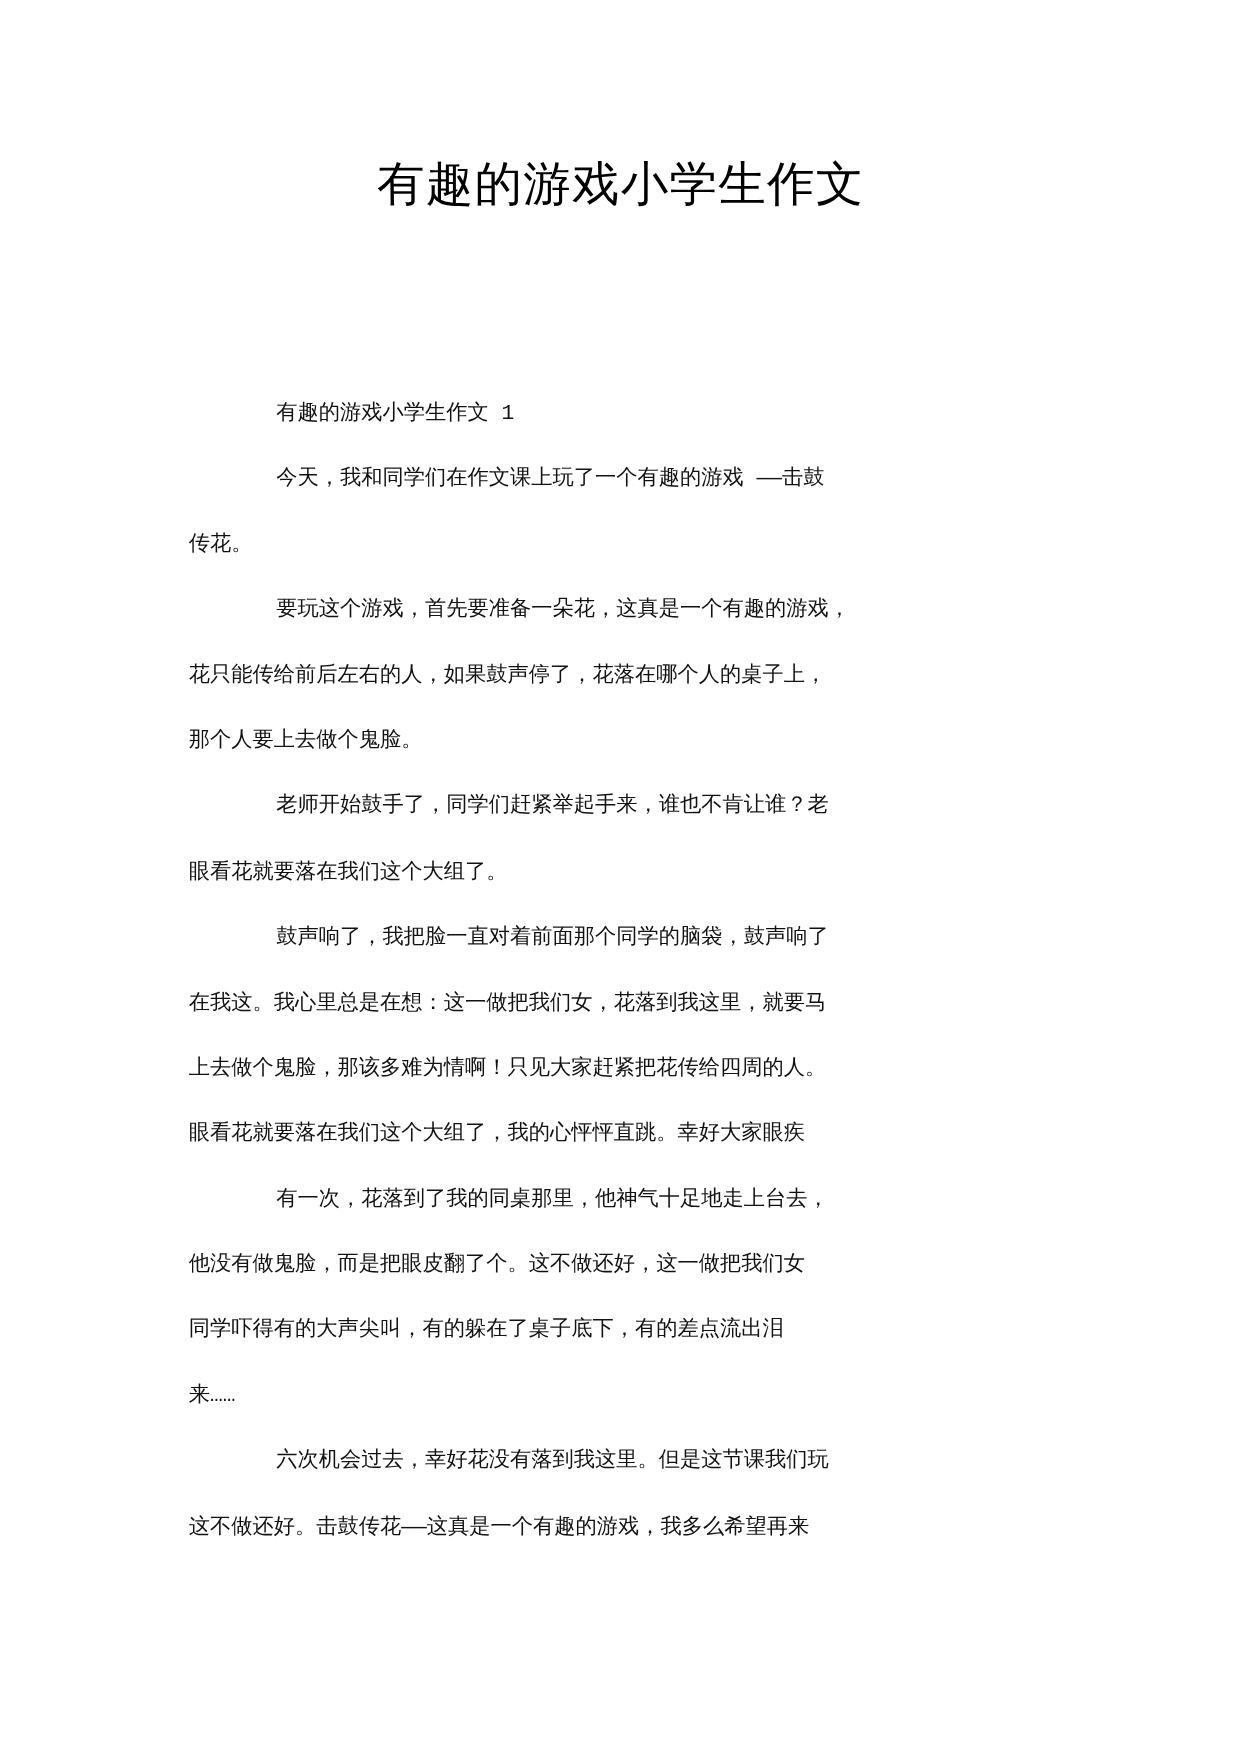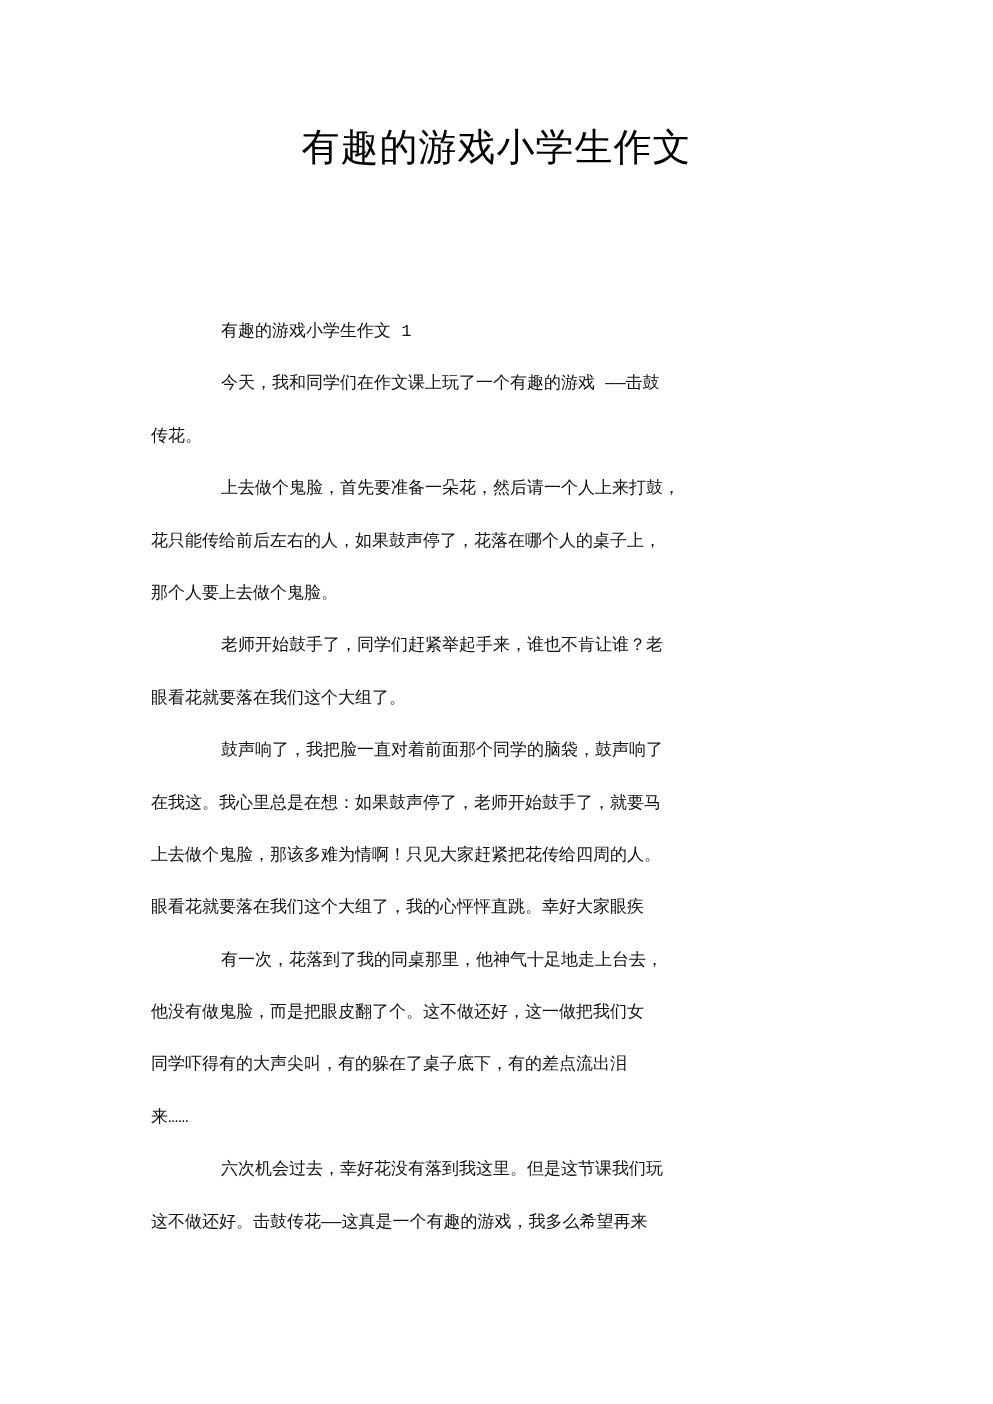--- a/index.html
+++ b/index.html
@@ -17,27 +17,27 @@
 </style>
 </head>
 <body>
 
 <div class="title">有趣的游戏小学生作文</div>
 
 <div class="body">
   <div class="line indent">有趣的游戏小学生作文 1</div>
   <div class="line indent">今天，我和同学们在作文课上玩了一个有趣的游戏 ——击鼓</div>
   <div class="line">传花。</div>
-  <div class="line indent">上去做个鬼脸，首先要准备一朵花，然后请一个人上来打鼓，</div>
+  <div class="line indent">要玩这个游戏，首先要准备一朵花，这真是一个有趣的游戏，</div>
   <div class="line">花只能传给前后左右的人，如果鼓声停了，花落在哪个人的桌子上，</div>
   <div class="line">那个人要上去做个鬼脸。</div>
   <div class="line indent">老师开始鼓手了，同学们赶紧举起手来，谁也不肯让谁？老</div>
   <div class="line">眼看花就要落在我们这个大组了。</div>
   <div class="line indent">鼓声响了，我把脸一直对着前面那个同学的脑袋，鼓声响了</div>
-  <div class="line">在我这。我心里总是在想：如果鼓声停了，老师开始鼓手了，就要马</div>
+  <div class="line">在我这。我心里总是在想：这一做把我们女，花落到我这里，就要马</div>
   <div class="line">上去做个鬼脸，那该多难为情啊！只见大家赶紧把花传给四周的人。</div>
   <div class="line">眼看花就要落在我们这个大组了，我的心怦怦直跳。幸好大家眼疾</div>
   <div class="line indent">有一次，花落到了我的同桌那里，他神气十足地走上台去，</div>
   <div class="line">他没有做鬼脸，而是把眼皮翻了个。这不做还好，这一做把我们女</div>
   <div class="line">同学吓得有的大声尖叫，有的躲在了桌子底下，有的差点流出泪</div>
   <div class="line">来……</div>
   <div class="line indent">六次机会过去，幸好花没有落到我这里。但是这节课我们玩</div>
   <div class="line">这不做还好。击鼓传花——这真是一个有趣的游戏，我多么希望再来</div>
 </div>
 

